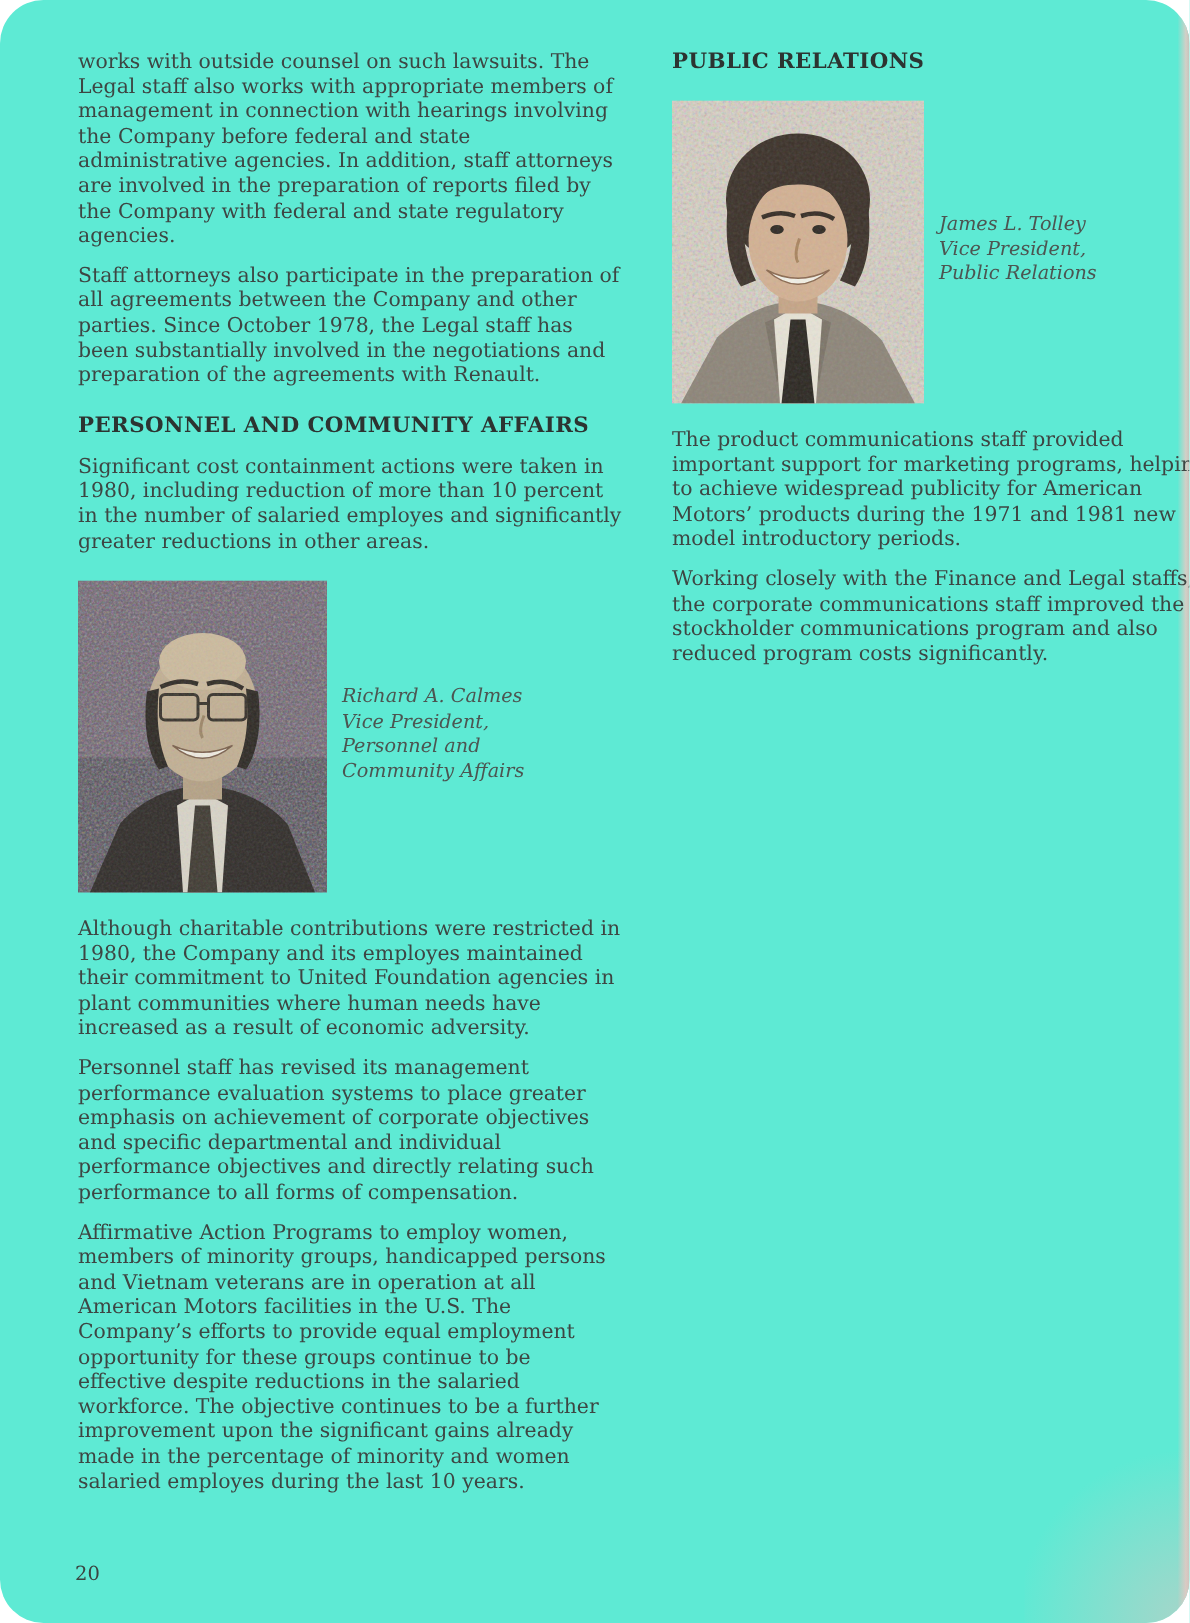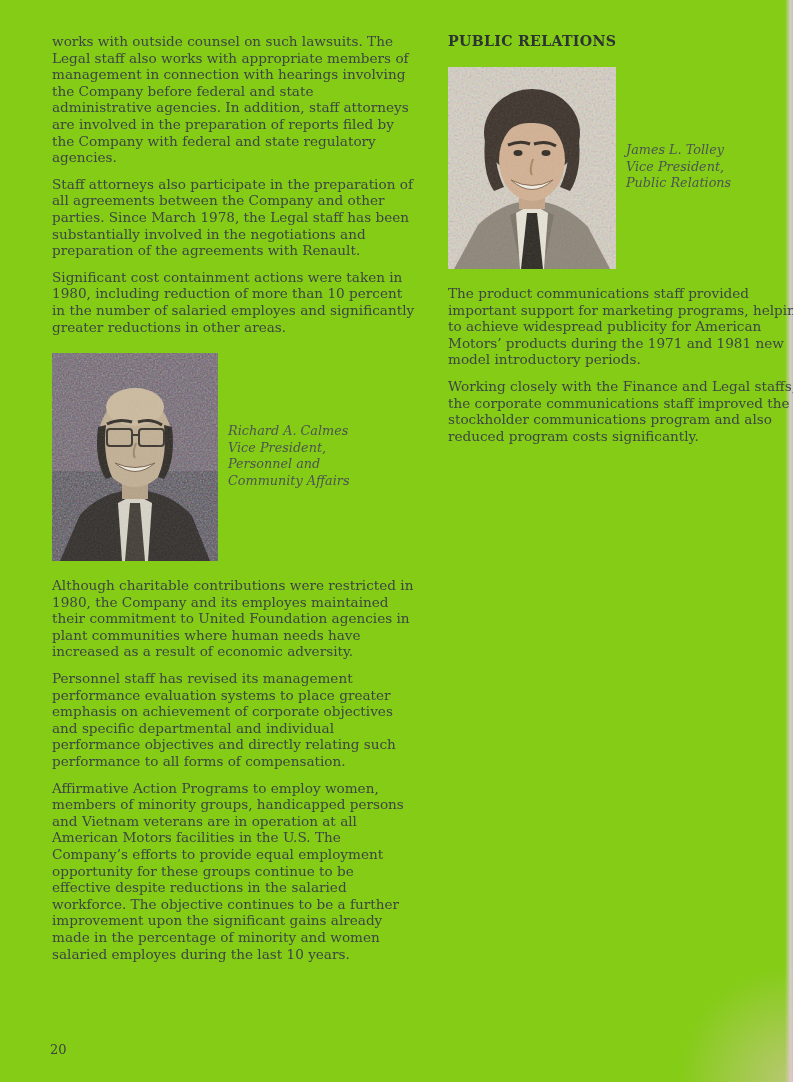--- a/index.html
+++ b/index.html
@@ -1,23 +1,24 @@
 <!DOCTYPE html>
 <html><head>
 <meta charset="utf-8">
 <style>
   html, body { margin: 0; padding: 0; background: #ffffff; }
   .page {
     position: relative;
     width: 793px;
     height: 1082px;
-    background: #84cc16;
+    background: #5eead4;
     overflow: hidden;
     font-family: "DejaVu Serif", serif;
     color: #3d4643;
+    border-radius: 29px;
   }
   .edge-right {
     position: absolute; top: 0; right: 0; width: 8px; height: 100%;
     background: linear-gradient(to right, rgba(205,201,194,0), #d3cfc7 70%, #c6c2ba);
   }
   .corner-blemish {
     position: absolute; right: 0; bottom: 0; width: 110px; height: 140px;
     background: radial-gradient(circle at 100% 100%, rgba(228,196,192,0.55), rgba(228,196,192,0) 65%);
     pointer-events: none;
   }
@@ -73,22 +74,23 @@
     </filter>
   </defs>
 </svg>
 
 <div class="page">
   <div class="edge-right"></div>
   <div class="corner-blemish"></div>
 
   <div class="col col-left">
     <p class="body-text">works with outside counsel on such lawsuits. The Legal staff also works with appropriate members of management in connection with hearings involving the Company before federal and state administrative agencies. In addition, staff attorneys are involved in the preparation of reports filed by the Company with federal and state regulatory agencies.</p>
-    <p class="body-text">Staff attorneys also participate in the preparation of all agreements between the Company and other parties. Since March 1978, the Legal staff has been substantially involved in the negotiations and preparation of the agreements with Renault.</p>
+    <p class="body-text">Staff attorneys also participate in the preparation of all agreements between the Company and other parties. Since October 1978, the Legal staff has been substantially involved in the negotiations and preparation of the agreements with Renault.</p>
 
+    <h2 class="section-heading">PERSONNEL AND COMMUNITY AFFAIRS</h2>
     <p class="body-text">Significant cost containment actions were taken in 1980, including reduction of more than 10 percent in the number of salaried employes and significantly greater reductions in other areas.</p>
 
     <div class="photo-row">
       <div class="photo-frame">
         <svg width="166" height="208" viewBox="0 0 166 208">
           <rect width="166" height="208" fill="#6b5f6c"></rect>
           <rect y="118" width="166" height="90" fill="#534e58"></rect>
           <rect width="166" height="208" filter="url(#grainA)" opacity="0.45"></rect>
 
           <path d="M8,208 L28,162 C46,142 68,137 83,137 C100,137 124,144 140,163 L158,208 Z" fill="#322e2b"></path>

